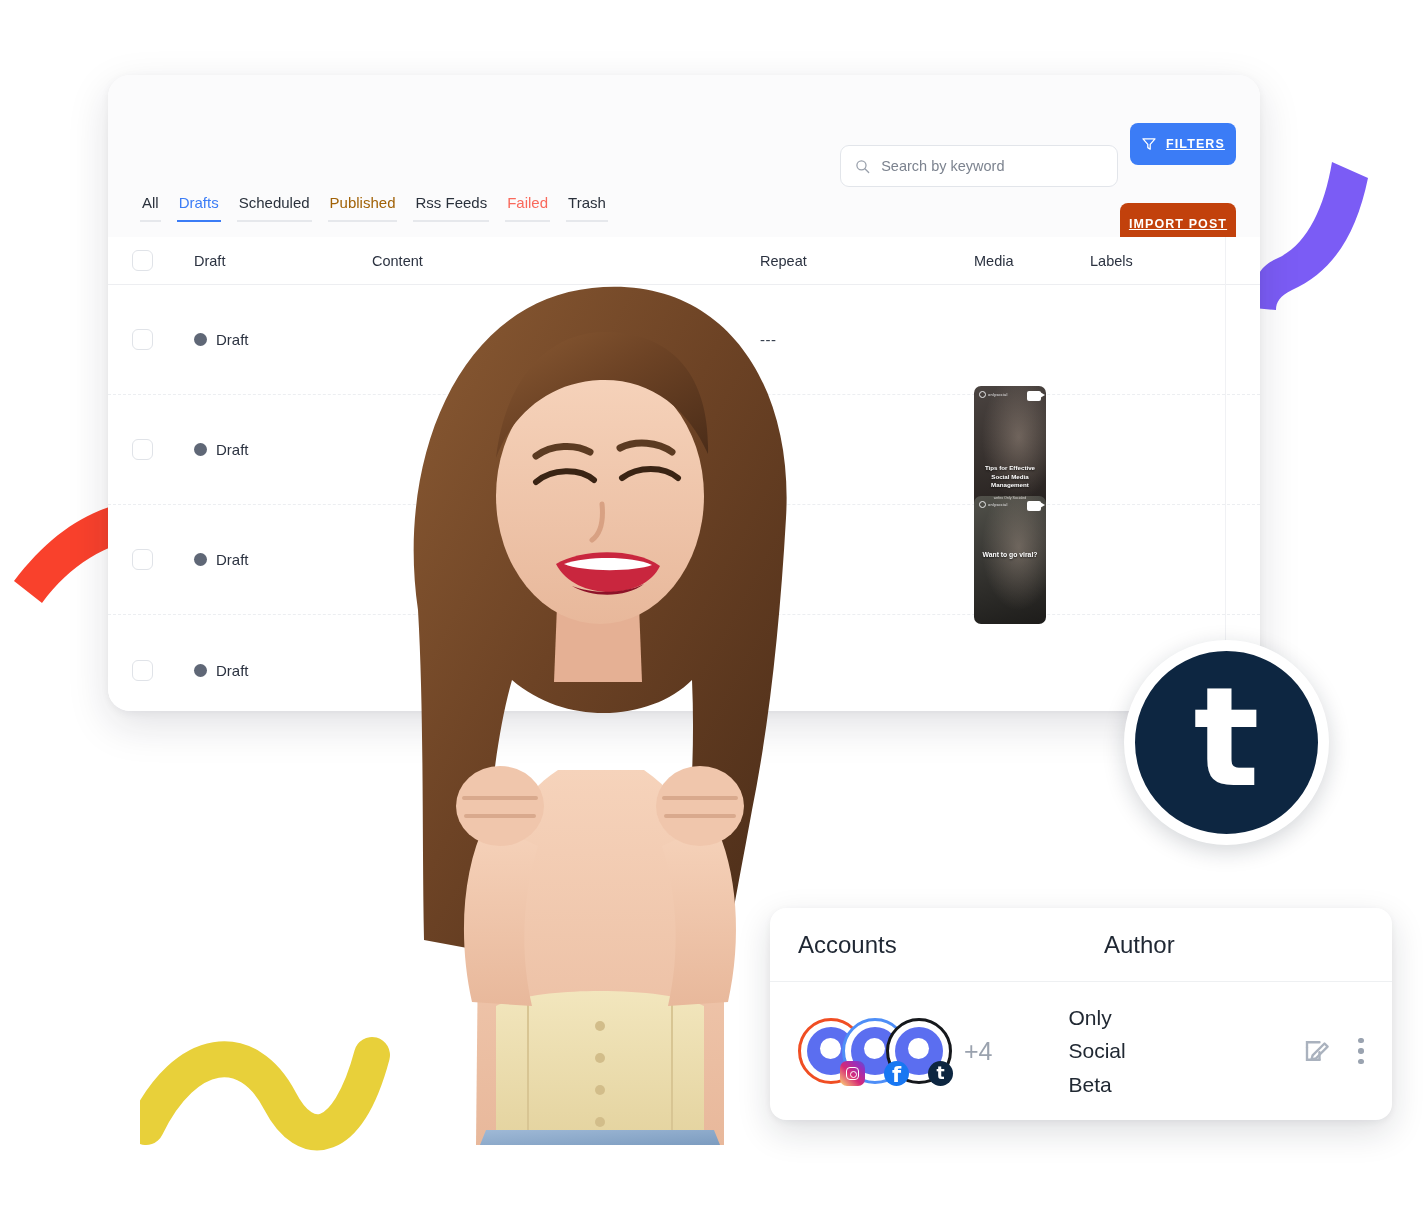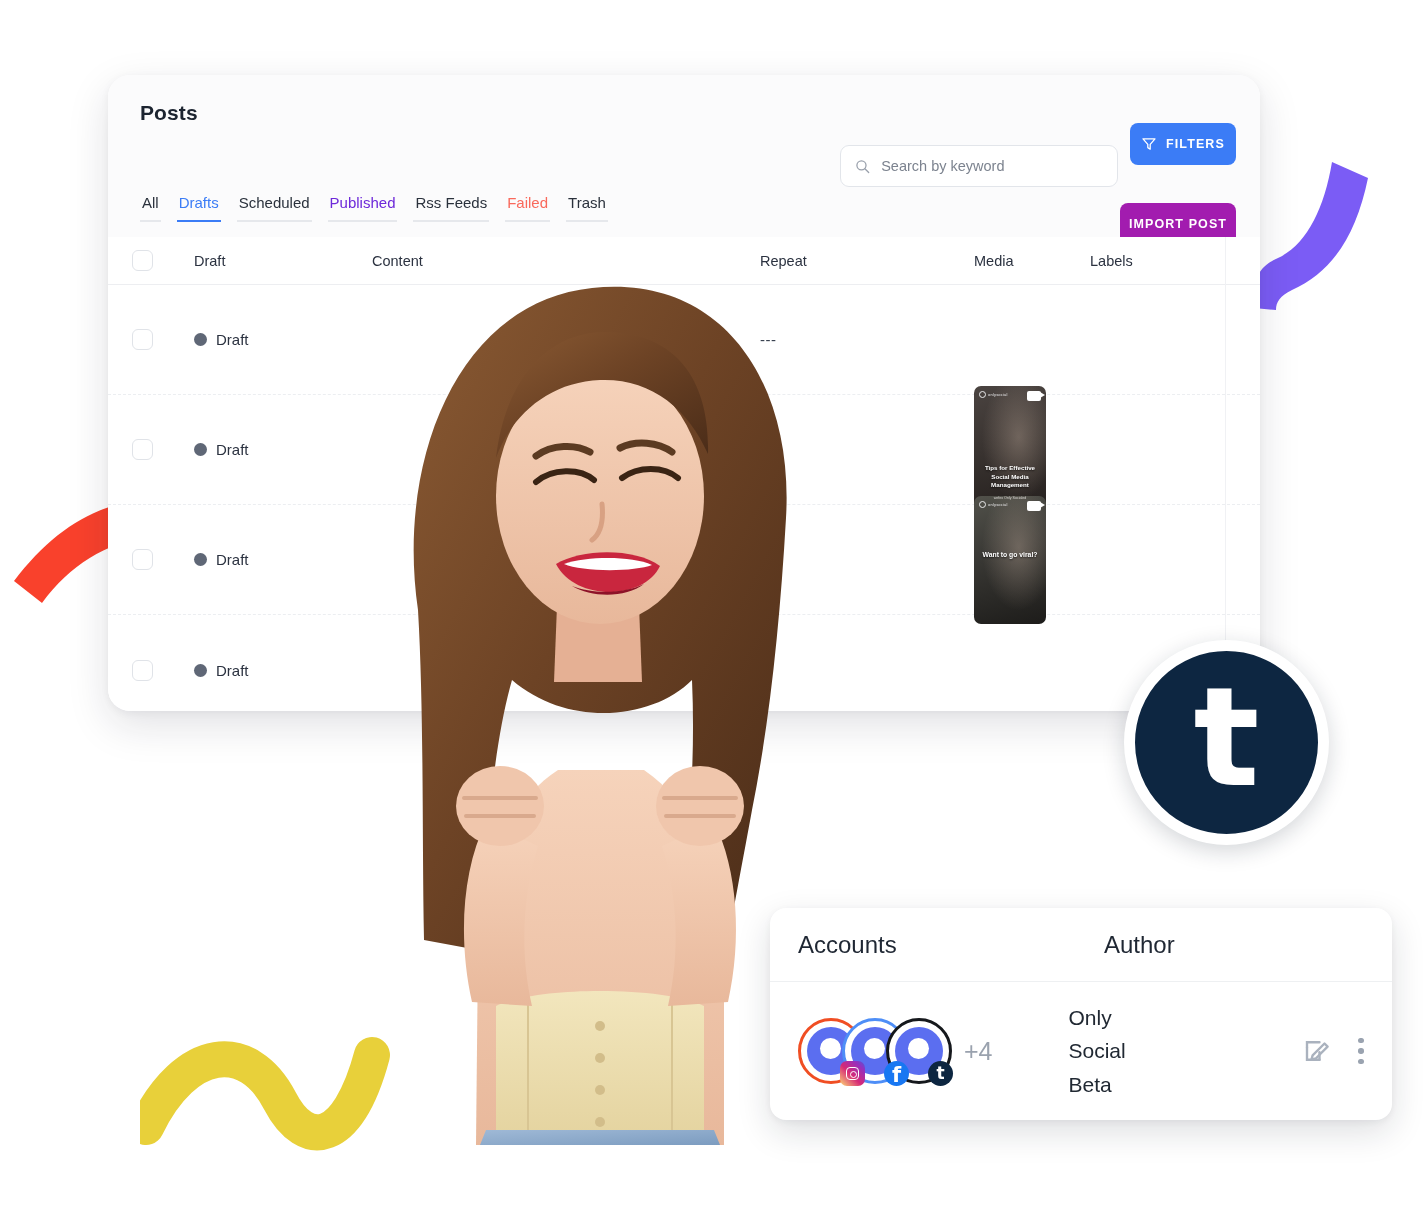--- a/index.html
+++ b/index.html
@@ -74,20 +74,21 @@
 
   .btn {
     border: none; cursor: pointer;
     font-family: "Liberation Sans", sans-serif;
     color: #fff;
     border-radius: 8px;
     display: flex; align-items: center; justify-content: center;
     letter-spacing: 1.1px;
     font-size: 12.5px;
     font-weight: bold;
+    text-decoration: underline;
   }
   #filters-button {
     width: 106px; height: 42px; gap: 9px;
   }
   #import-post-button {
     width: 116px; height: 42px;
   }
 
   
   .tabs {
@@ -356,50 +357,49 @@
   <path d="M6 96 C44 46, 86 20, 136 14 L140 52 C98 58, 62 80, 34 118 Z" fill="#f9412c"></path>
 </svg>
 
 <svg class="deco" id="deco-yellow-wave" viewBox="0 0 290 150">
   <path d="M6 112 C46 30, 108 24, 140 86 C166 136, 208 130, 232 40" stroke="#e8d03a" stroke-width="36" fill="none" stroke-linecap="round"></path>
 </svg>
 
 <div id="posts-card">
 
   <div class="card-top">
-    <div class="page-title">Posts</div>
 
     <div class="top-right">
       <div class="search-row">
         <div class="search-box">
           <svg width="17" height="17" viewBox="0 0 20 20">
             <circle cx="8.5" cy="8.5" r="6" fill="none" stroke="#9aa1ac" stroke-width="1.7"></circle>
             <line x1="13" y1="13" x2="18" y2="18" stroke="#9aa1ac" stroke-width="1.7" stroke-linecap="round"></line>
           </svg>
           <input type="text" placeholder="Search by keyword" style="">
         </div>
 
         <button class="btn" id="filters-button" style="background:#3b7cf6;">
           <svg width="16" height="16" viewBox="0 0 20 20">
             <path d="M2.5 3.5h15l-6 7v6l-3-2v-4z" fill="none" stroke="#fff" stroke-width="1.6" stroke-linejoin="round"></path>
           </svg>
           <span>FILTERS</span>
         </button>
       </div>
 
-      <button class="btn" id="import-post-button" style="background:#a21caf;">
+      <button class="btn" id="import-post-button" style="background:#c2410c;">
         <span>IMPORT POST</span>
       </button>
     </div>
 
     <div class="tabs">
       <div class="tab" style="color:#2a313c">All</div>
       <div class="tab active" style="color:#3b7cf6">Drafts</div>
       <div class="tab" style="color:#2a313c">Scheduled</div>
-      <div class="tab" style="color:#6d28d9">Published</div>
+      <div class="tab" style="color:#a16207">Published</div>
       <div class="tab" style="color:#2a313c">Rss Feeds</div>
       <div class="tab" style="color:#f9695c">Failed</div>
       <div class="tab" style="color:#2a313c">Trash</div>
     </div>
   </div>
 
   <div class="table-wrap">
     <div class="tbl-divider-v"></div>
 
     <div class="thead">

